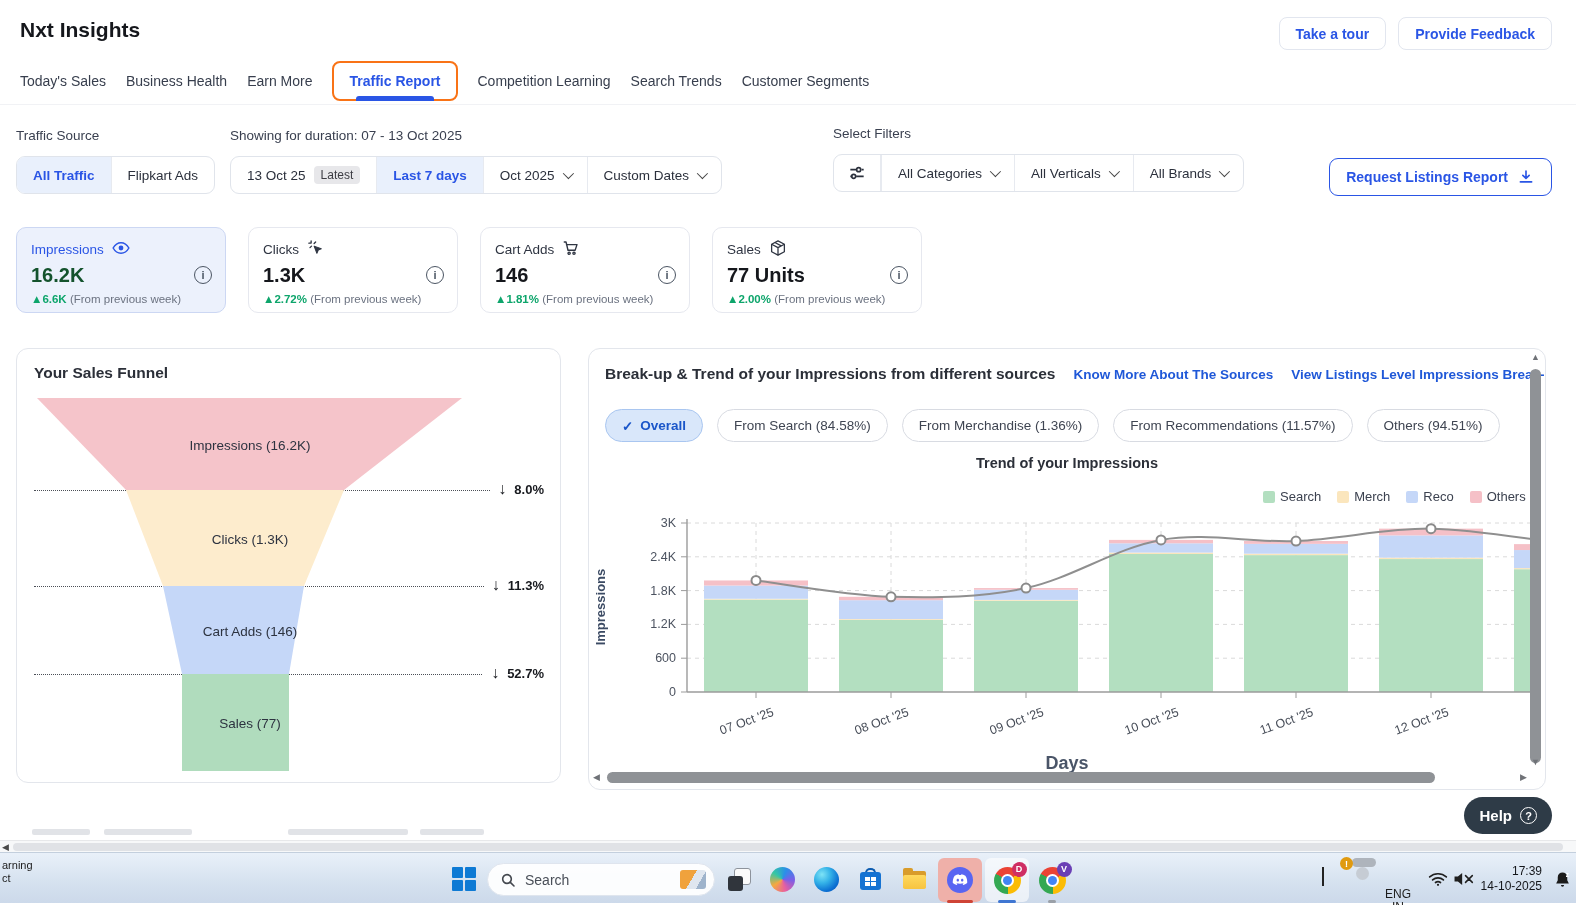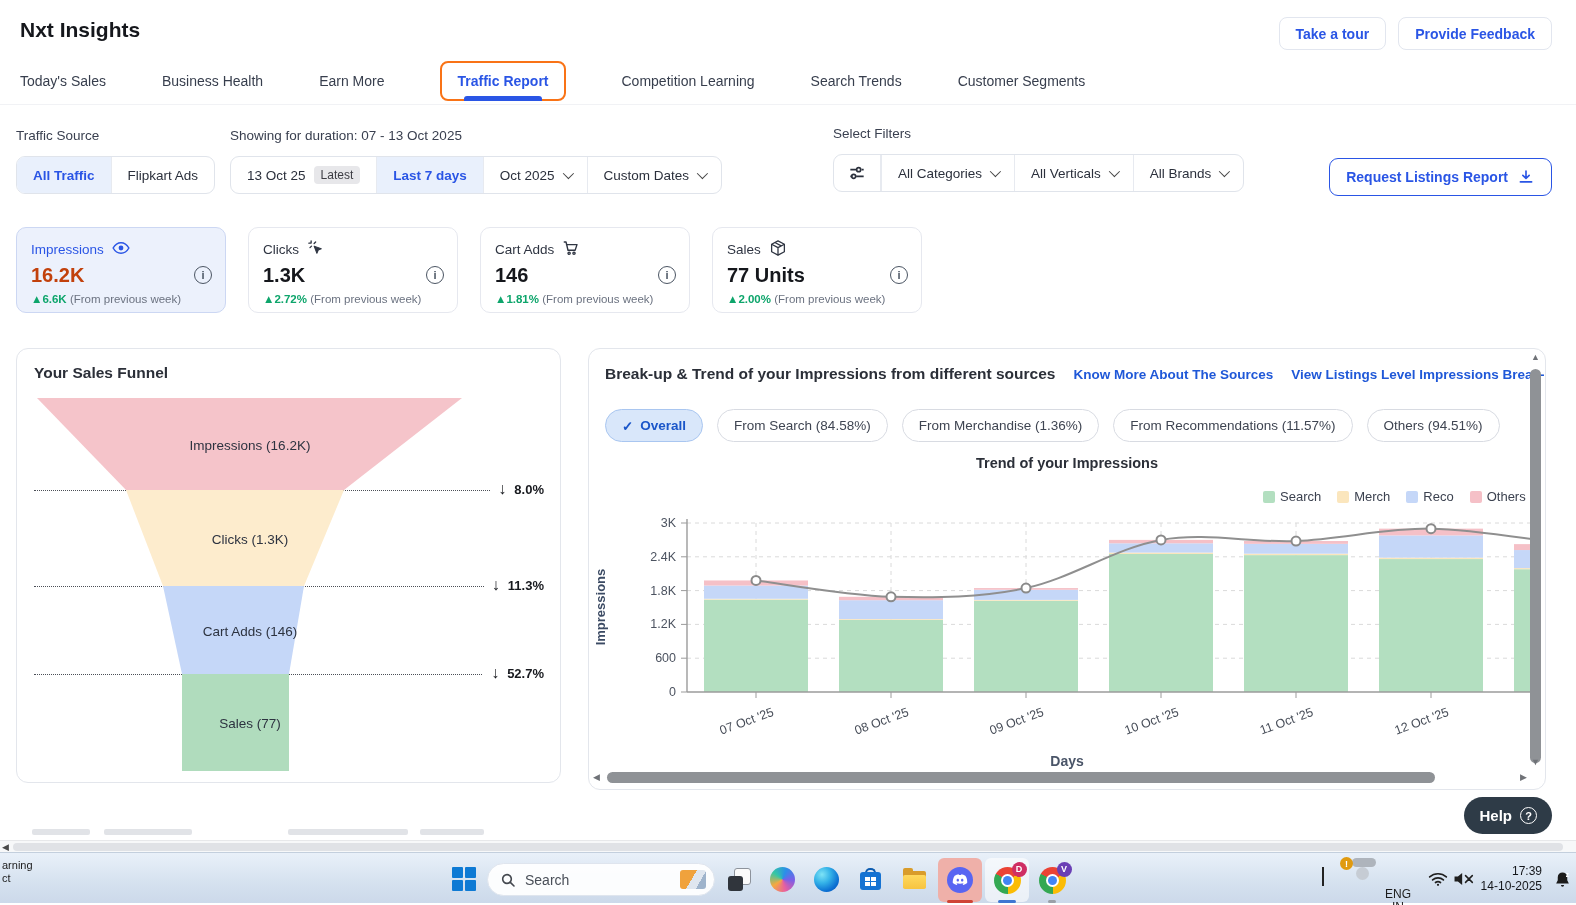--- a/index.html
+++ b/index.html
@@ -8,21 +8,21 @@
 
   
   .app-header { position:absolute; top:0; left:0; right:0; height:58px; }
   .app-title { position:absolute; left:20px; top:18px; font-size:21px; font-weight:700; color:#15171c; }
   .hdr-btns { position:absolute; right:24px; top:17px; display:flex; gap:12px; }
   .hdr-btn { height:33px; padding:0 16px; border:1px solid #e2e6ef; border-radius:8px; background:#fff;
              color:#2a55e5; font-size:14px; font-weight:700; display:flex; align-items:center; cursor:pointer; }
 
   
   .nav { position:absolute; top:58px; left:0; right:0; height:47px; display:flex; align-items:center;
-         padding-left:20px; gap:56px; border-bottom:1px solid #f1f2f5; }
+         padding-left:20px; gap:20px; border-bottom:1px solid #f1f2f5; }
   .tab { font-size:14px; color:#373e4d; cursor:pointer; white-space:nowrap; }
   .tab.active { color:#2a55e5; font-weight:700; border:2px solid #f97316; border-radius:8px;
                 padding:10px 15px; position:relative; background:#fff; }
   .tab.active .tab-underline { position:absolute; left:18%; right:18%; bottom:-2px; height:5px;
                 background:#2a55e5; border-radius:3px 3px 0 0; }
 
   
   .sec-label { font-size:13.5px; color:#3a4050; }
   .traffic-source { position:absolute; left:16px; top:128px; }
   .duration-block { position:absolute; left:230px; top:128px; }
@@ -41,21 +41,21 @@
                  padding:0 16px; background:#fff; cursor:pointer; }
 
   
   .cards { position:absolute; left:16px; top:227px; display:flex; gap:22px; }
   .card { width:210px; height:86px; border:1px solid #e6e8ef; border-radius:10px; background:#fff;
           padding:11px 14px; position:relative; cursor:pointer; }
   .card.selected { background:#ecf1fc; border-color:#ccd7f3; }
   .card-label { font-size:13.5px; color:#2f3542; display:flex; align-items:center; gap:8px; }
   .card.selected .card-label { color:#2a55e5; }
   .card-value { font-size:20px; font-weight:700; color:#15171c; margin-top:4px; }
-  .card.selected .card-value { color:#c2410c; }
+  .card.selected .card-value { color:#14532d; }
   .card-delta { margin-top:6px; font-size:11.5px; color:#6b7280; }
   .card-delta b { color:#0da56b; font-weight:700; }
   .info-i { position:absolute; right:13px; top:38px; width:18px; height:18px; border:1.6px solid #4b5563; border-radius:50%;
             font-size:11px; font-weight:700; color:#4b5563; display:flex; align-items:center; justify-content:center; cursor:pointer; }
   .micon { width:18px; height:18px; }
 
   
   .panel { position:absolute; background:#fff; border:1px solid #e3e6ec; border-radius:12px; }
   .funnel-panel { left:16px; top:348px; width:545px; height:435px; }
   .panel-title { font-size:15.5px; font-weight:700; color:#2b2f38; padding:15px 17px 0; }
@@ -71,21 +71,21 @@
   .link { color:#1f58d8; font-size:13.5px; font-weight:700; cursor:pointer; white-space:nowrap; }
   .pills { position:absolute; left:16px; top:60px; display:flex; gap:14px; }
   .pill { height:33px; border:1px solid #d8dbe2; border-radius:17px; display:flex; align-items:center; gap:7px;
           padding:0 16px; font-size:13.5px; color:#3f4552; background:#fff; cursor:pointer; white-space:nowrap; }
   .pill.selected { background:#d9e7fa; border-color:#a9c6f0; color:#1b56c9; font-weight:700; }
   .chart-title { position:absolute; top:106px; left:0; width:100%; text-align:center; font-size:14.5px; font-weight:700; color:#2b2f38; }
   .legend { position:absolute; left:674px; top:140px; display:flex; gap:16px; align-items:center; white-space:nowrap; }
   .legend-item { display:flex; align-items:center; gap:5px; font-size:13px; color:#3c4250; cursor:pointer; }
   .legend-sw { width:12px; height:12px; border-radius:2px; display:inline-block; }
   .chart-svg { position:absolute; left:0; top:158px; }
-  .days-label { position:absolute; left:0; width:100%; top:404px; text-align:center; font-size:14px; font-weight:700; color:#4a5568; }
+  .days-label { position:absolute; left:0; width:100%; top:404px; text-align:center; font-size:18px; font-weight:700; color:#4a5568; }
 
   
   .hscroll { position:absolute; left:4px; right:18px; top:421px; height:14px; display:flex; align-items:center; }
   .hthumb { position:absolute; left:14px; width:828px; height:11px; background:#8f9296; border-radius:7px; }
   .vscroll { position:absolute; right:3px; top:4px; bottom:22px; width:13px; }
   .vthumb { position:absolute; top:16px; left:1px; width:11px; height:394px; background:#8f9296; border-radius:7px; }
   .sarrow { color:#6f7277; font-size:9px; line-height:1; position:absolute; }
 
   
   .clip-smudge { position:absolute; top:829px; height:6px; background:#c9ccd4; opacity:.55; border-radius:2px; }

